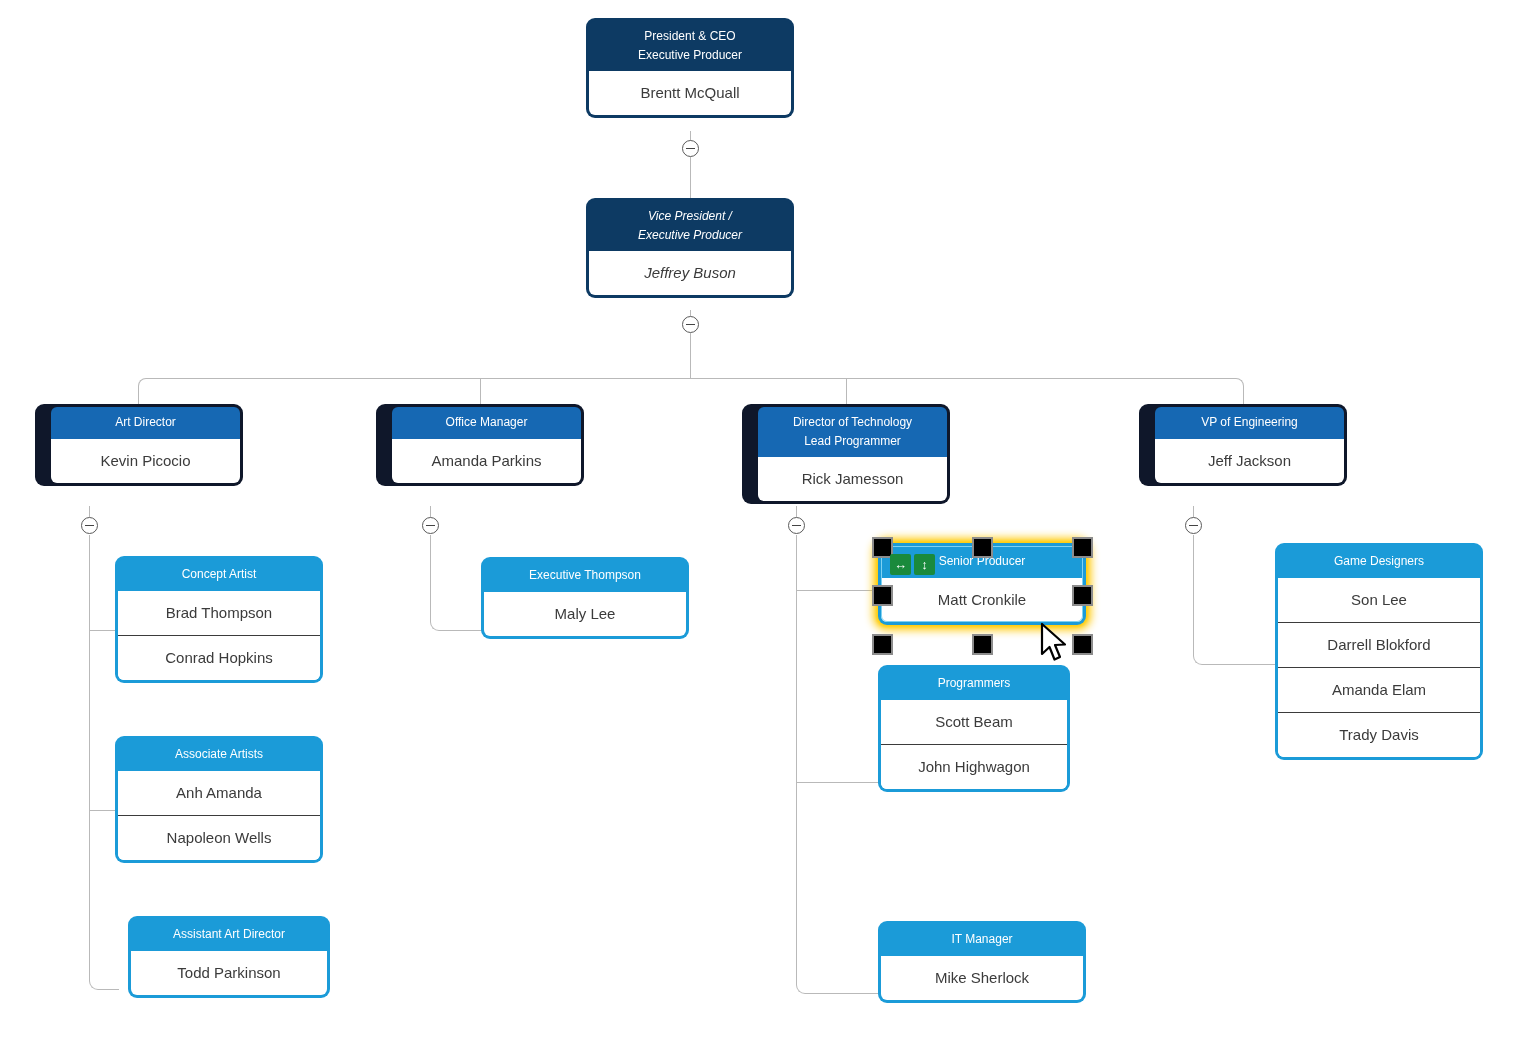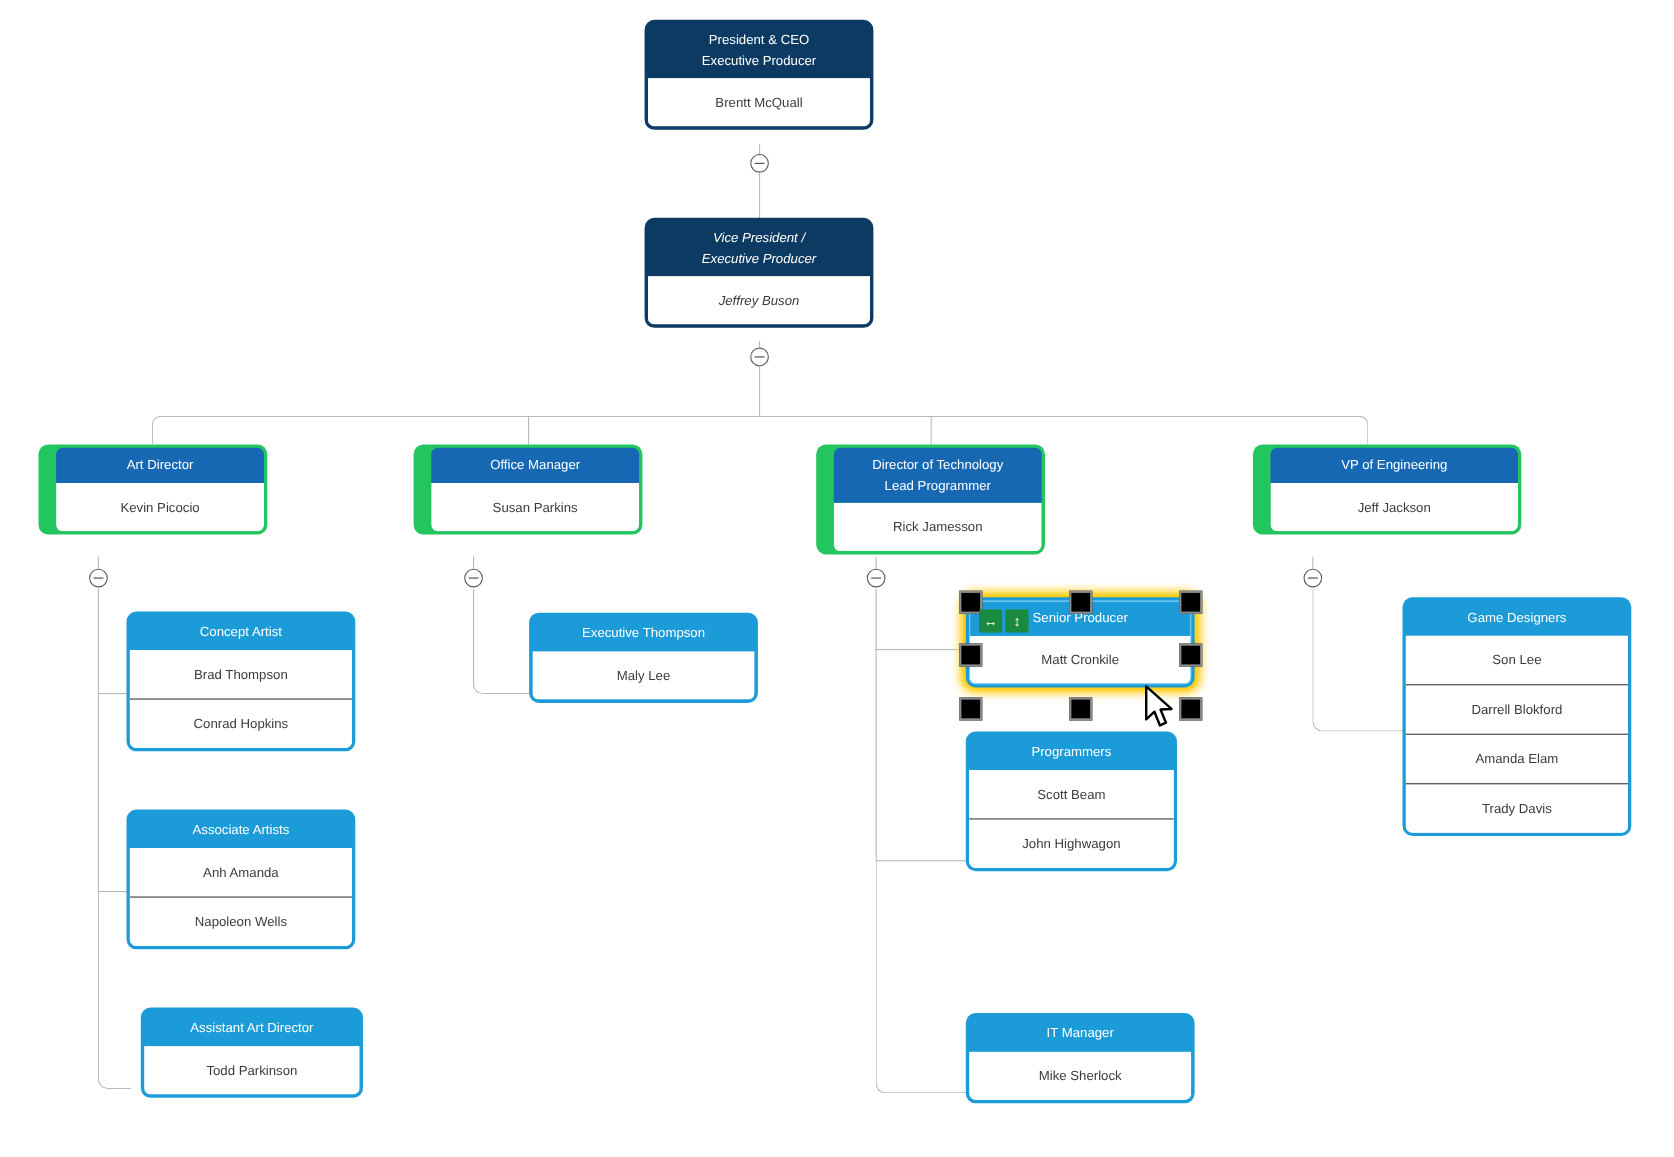--- a/index.html
+++ b/index.html
@@ -72,33 +72,33 @@
     border-radius:6px 6px 0 0;
     white-space:pre-line;
   }
   .node .body{
     background:#ffffff;
     border-radius:0 0 6px 6px;
     overflow:hidden;
   }
   .node .row{
     text-align:center;
-    font-size:12px;
+    font-size:15px;
     line-height:20px;
     color:#3b3b3b;
     padding:12px 6px;
     background:#ffffff;
   }
   .node .row + .row{ border-top:1px solid #3b3b3b; }
 
   
   .lvl-navy{ background:#0d3a63; }
   .lvl-navy .hdr{ background:#0d3a63; }
   
-  .lvl-blue{ background:#22c55e;padding-left:16px; }
+  .lvl-blue{ background:#0f172a;padding-left:16px; }
   .lvl-blue .hdr{ background:#1668b3; }
   
   .lvl-lblue{ background:#1b9bd8; }
   .lvl-lblue .hdr{ background:#1b9bd8; }
 
   
   .selected{
     box-shadow:0 0 9px 5px rgba(255,200,0,.95),
                0 0 3px 2px rgba(255,225,80,.9);
     z-index:9;
@@ -197,33 +197,33 @@
   <div class="node lvl-blue" style="left:35px;top:404px;width:208px;">
     <div class="hdr">Art Director</div>
     <div class="body">
       <div class="row">Kevin Picocio</div>
     </div>
   </div>
 
   <div class="node lvl-blue" style="left:376px;top:404px;width:208px;">
     <div class="hdr">Office Manager</div>
     <div class="body">
-      <div class="row">Susan Parkins</div>
+      <div class="row">Amanda Parkins</div>
     </div>
   </div>
 
   <div class="node lvl-blue" style="left:742px;top:404px;width:208px;">
     <div class="hdr">Director of Technology
 Lead Programmer</div>
     <div class="body">
       <div class="row">Rick Jamesson</div>
     </div>
   </div>
 
-  <div class="node lvl-blue" style="left:1139px;top:404px;width:244px;">
+  <div class="node lvl-blue" style="left:1139px;top:404px;width:208px;">
     <div class="hdr">VP of Engineering</div>
     <div class="body">
       <div class="row">Jeff Jackson</div>
     </div>
   </div>
 
   <div class="node lvl-lblue" style="left:115px;top:556px;width:208px;">
     <div class="hdr">Concept Artist</div>
     <div class="body">
       <div class="row">Brad Thompson</div>

